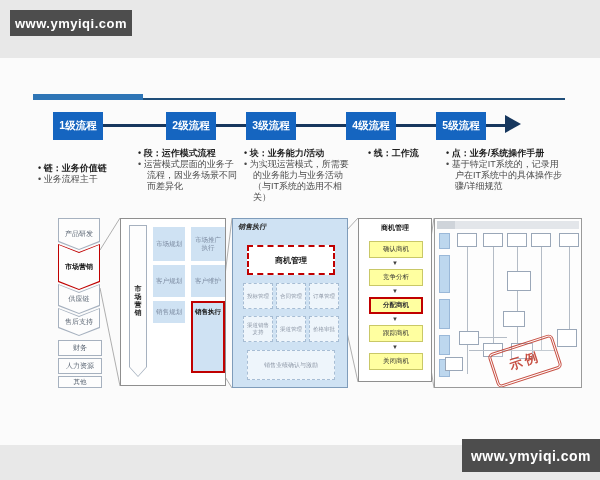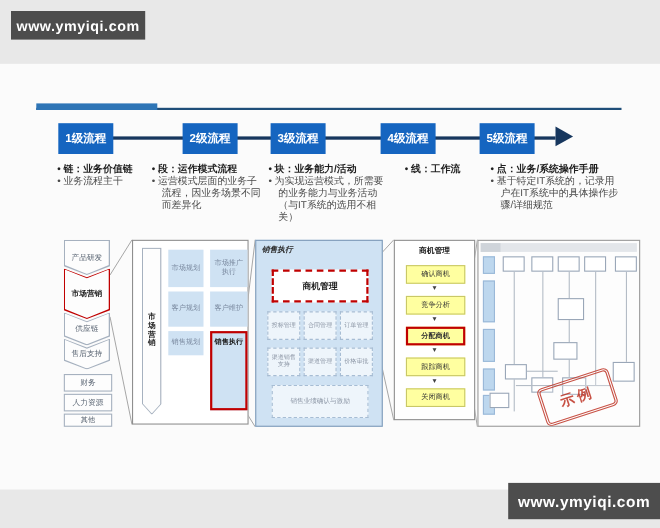--- a/index.html
+++ b/index.html
@@ -114,21 +114,21 @@
     <div class="rule-thick"></div>
 
     <div class="lv-line"></div>
     <div class="lv-head"></div>
     <div class="lv-box" style="left:53px;">1级流程</div>
     <div class="lv-box" style="left:140px;margin-left:26px;">2级流程</div>
     <div class="lv-box" style="left:246px;">3级流程</div>
     <div class="lv-box" style="left:346px;">4级流程</div>
     <div class="lv-box" style="left:436px;">5级流程</div>
 
-    <div class="desc" style="left:52px;width:100px;">
+    <div class="desc" style="left:38px;width:100px;margin-top:15px;">
       <div class="d-head">链：业务价值链</div>
       <div class="d-body">业务流程主干</div>
     </div>
     <div class="desc" style="left:138px;width:102px;">
       <div class="d-head">段：运作模式流程</div>
       <div class="d-body">运营模式层面的业务子流程，因业务场景不同而差异化</div>
     </div>
     <div class="desc" style="left:244px;width:108px;">
       <div class="d-head">块：业务能力/活动</div>
       <div class="d-body">为实现运营模式，所需要的业务能力与业务活动（与IT系统的选用不相关）</div>

